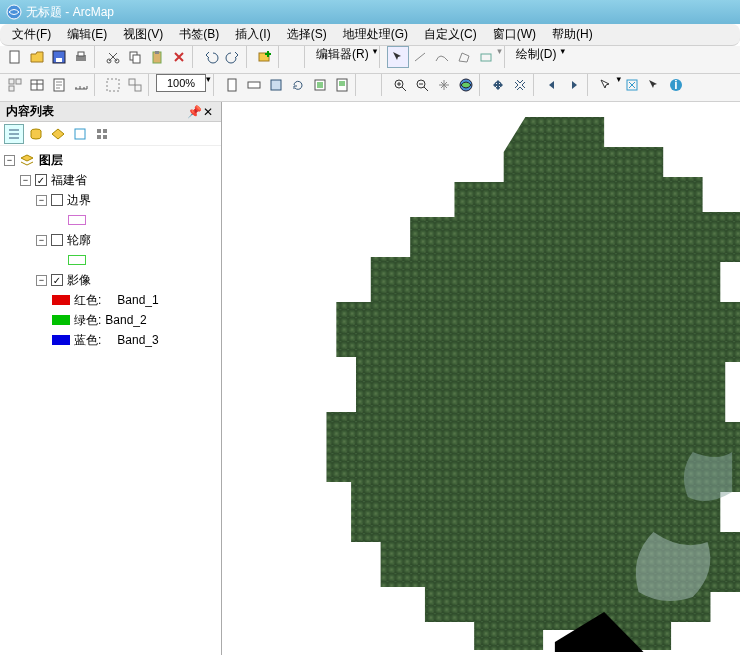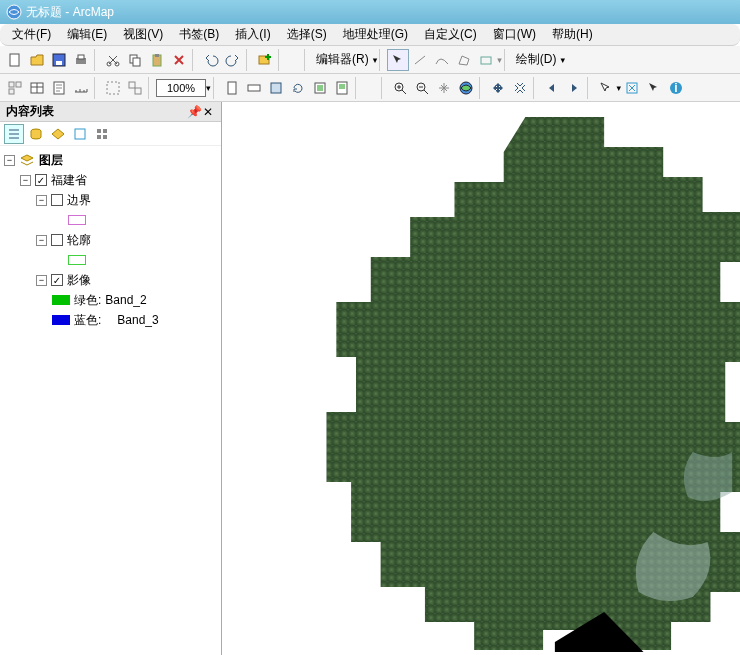--- a/index.html
+++ b/index.html
@@ -1,21 +1,21 @@
 <!DOCTYPE html>
 <html><head>
 <meta charset="utf-8">
 <style>
   * { box-sizing: border-box; margin: 0; padding: 0; font-family: "Microsoft YaHei", SimSun, sans-serif; font-size: 12px; }
   body { width: 740px; height: 655px; overflow: hidden; background: #fff; }
   .titlebar { height: 24px; background: linear-gradient(#8fd0e8,#6fb8d8); display: flex; align-items: center; padding-left: 6px; color: #fff; }
   .titlebar .icon { width: 16px; height: 16px; margin-right: 4px; }
   .menubar { height: 22px; background: #f0f0f0; display: flex; align-items: center; padding: 0 6px; gap: 4px; border-bottom: 1px solid #d0d0d0; border-radius: 8px; }
   .menubar span { padding: 2px 6px; cursor: default; }
-  .toolbar { height: 28px; background: #f5f5f5; display: flex; align-items: center; padding: 0 4px; gap: 0; border-bottom: 1px solid #d0d0d0; flex-wrap: nowrap; overflow: hidden; }
+  .toolbar { height: 28px; background: #f5f5f5; display: flex; align-items: flex-start; padding: 0 4px; gap: 0; border-bottom: 1px solid #d0d0d0; flex-wrap: nowrap; overflow: hidden; }
   .tbtn { width: 22px; height: 22px; display: inline-flex; align-items: center; justify-content: center; border: 1px solid transparent; cursor: default; }
   .sep { width: 6px; height: 22px; border-left: 1px solid #ccc; margin: 0 2px; }
   .zoom-box { width: 50px; height: 18px; font-size: 11px; border: 1px solid #737373; background: #fff; text-align: center; }
   .ed-label { font-size: 12px; padding: 0 4px; }
   .content { display: flex; height: calc(655px - 24px - 22px - 28px - 28px); gap: 8px; }
   .toc { width: 222px; border-right: 1px solid #aaa; background: #fff; display: flex; flex-direction: column; }
   .toc-header { height: 20px; background: #e8e8e8; display: flex; align-items: center; padding: 0 6px; border-bottom: 1px solid #ccc; }
   .toc-header .title { flex: 1; font-weight: bold; }
   .toc-header .pin, .toc-header .close { width: 14px; text-align: center; cursor: default; }
   .toc-btnrow { height: 24px; display: flex; align-items: center; gap: 2px; padding: 2px 4px; border-bottom: 1px solid #eee; }
@@ -383,20 +383,26 @@
       <div class="node" style="padding-left:64px">
         <span class="swatch" style="background:#fff;border-color:#40d040"></span>
       </div>
 
       <div class="node" style="padding-left:32px">
         <span class="exp">−</span>
         <span class="chk">✓</span>
         <span>影像</span>
       </div>
       <div class="node" style="padding-left:48px">
+        <span class="swatch" style="background:#e00000;border-color:#e00000"></span>
+        <span>红色:</span>
+        <span class="ind" style="width:8px"></span>
+        <span>Band_1</span>
+      </div>
+      <div class="node" style="padding-left:48px">
         <span class="swatch" style="background:#00c000;border-color:#00c000"></span>
         <span>绿色:</span>
         <span>Band_2</span>
       </div>
       <div class="node" style="padding-left:48px">
         <span class="swatch" style="background:#0000e0;border-color:#0000e0"></span>
         <span>蓝色:</span>
         <span class="ind" style="width:8px"></span>
         <span>Band_3</span>
       </div>

